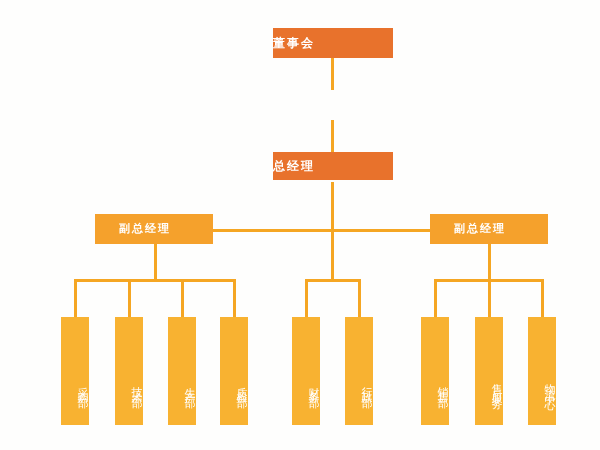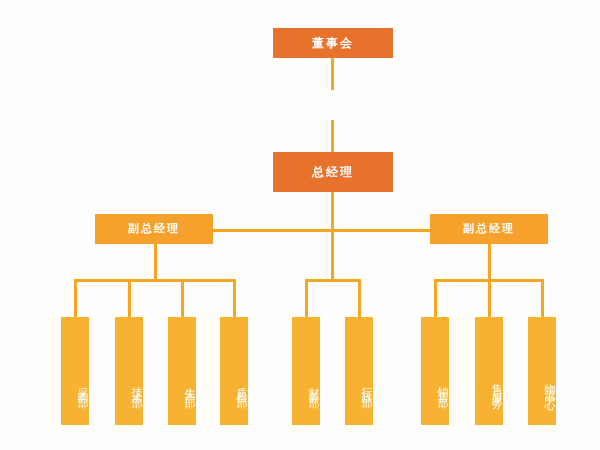--- a/index.html
+++ b/index.html
@@ -26,35 +26,35 @@
   }
   .conn-v { width: 3px; }
   .conn-h { height: 3px; }
 
   
   .node {
     position: absolute;
     box-sizing: border-box;
     display: flex;
     align-items: center;
-    justify-content: center;
     color: #ffffff;
     letter-spacing: 2px;
     text-align: center;
     line-height: 1.25;
   }
   .node-exec {
     background: #e8722c;
     font-size: 12px;
     font-weight: bold;
   }
   .node-deputy {
     background: #f5a12c;
     font-size: 11px;
     font-weight: bold;
+    padding-left: 24px;
   }
   .node-dept {
     background: #f8b231;
     font-size: 11px;
     writing-mode: vertical-rl;
     text-orientation: upright;
     letter-spacing: 5px;
     padding-top: 28px;
     align-items: flex-start;
     justify-content: center;
@@ -92,21 +92,21 @@
   <div class="conn conn-h" style="left:434px; top:279px; width:110px;"></div>
   <div class="conn conn-v" style="left:434px; top:279px; height:38px;"></div>
   <div class="conn conn-v" style="left:488px; top:279px; height:38px;"></div>
   <div class="conn conn-v" style="left:541px; top:279px; height:38px;"></div>
 
   <div class="node node-exec" style="left:273px; top:28px; width:120px; height:30px;">
     <span>董事会</span>
   </div>
 
 
-  <div class="node node-exec" style="left:273px; top:152px; width:120px; height:40px;">
+  <div class="node node-exec" style="left:273px; top:152px; width:120px; height:28px;">
     <span>总经理</span>
   </div>
 
   <div class="node node-deputy" style="left:95px; top:214px; width:118px; height:30px;">
     <span>副总经理</span>
   </div>
 
   <div class="node node-deputy" style="left:430px; top:214px; width:118px; height:30px;">
     <span>副总经理</span>
   </div>

